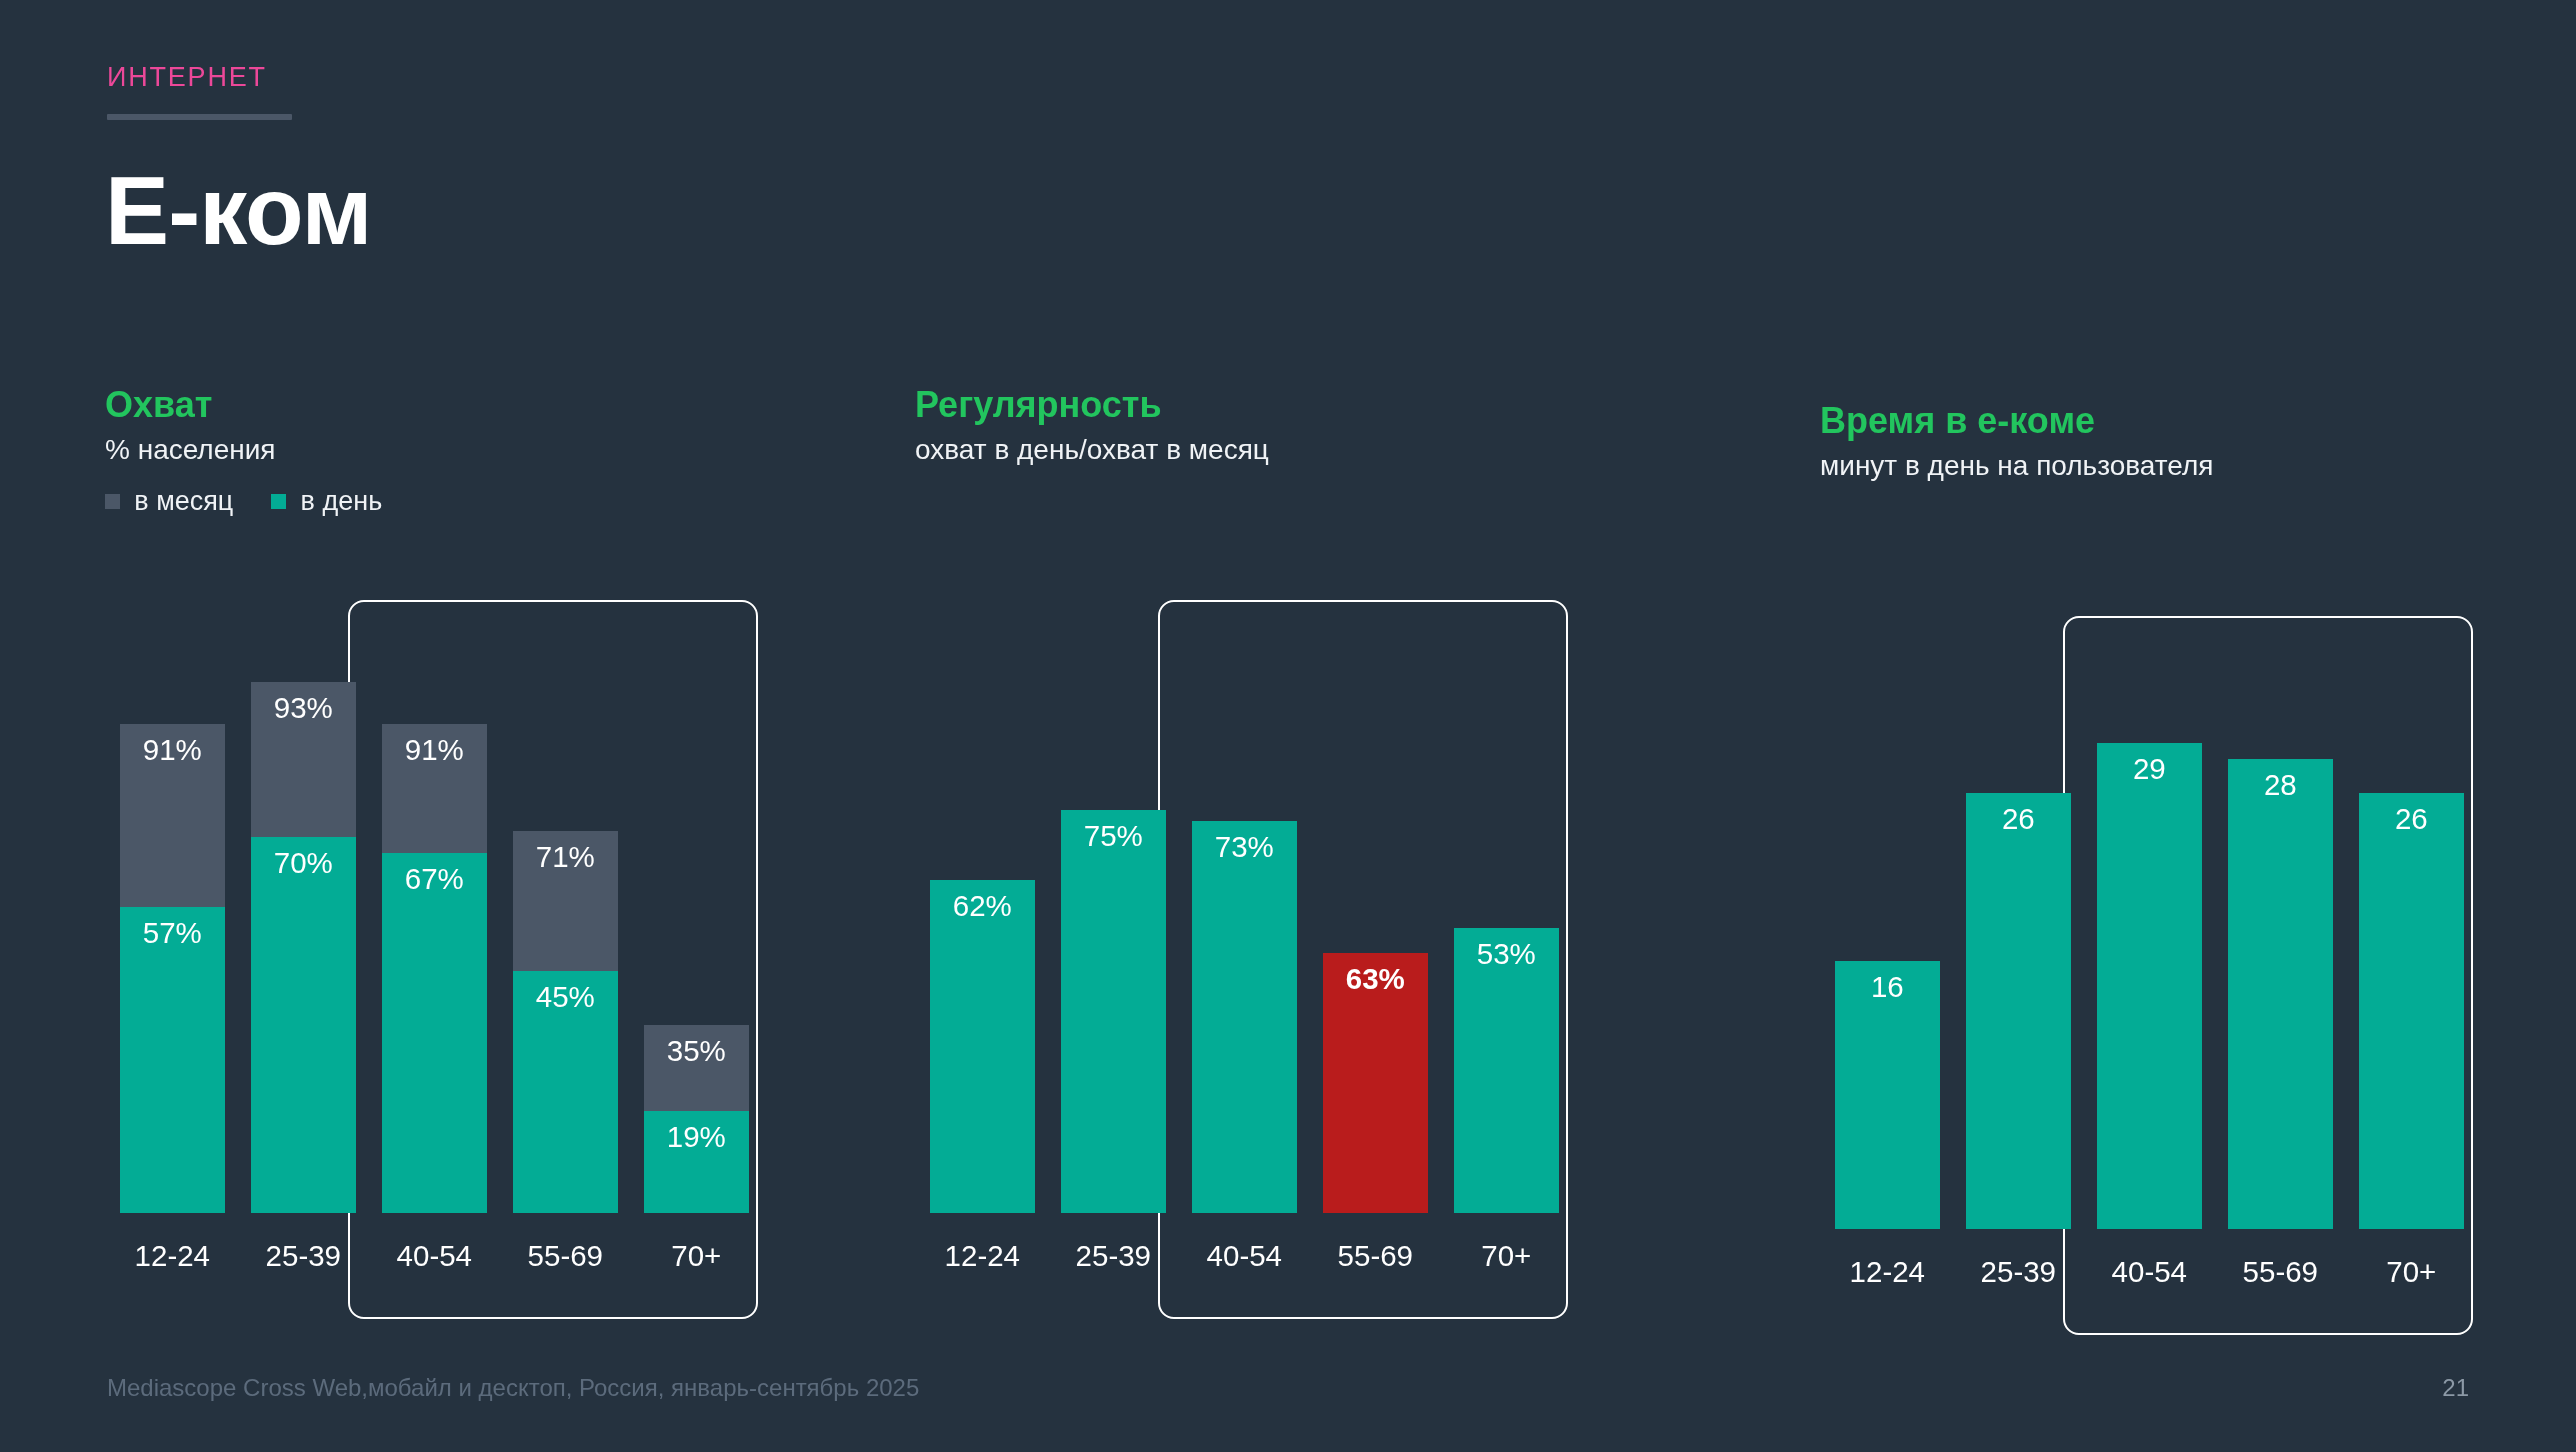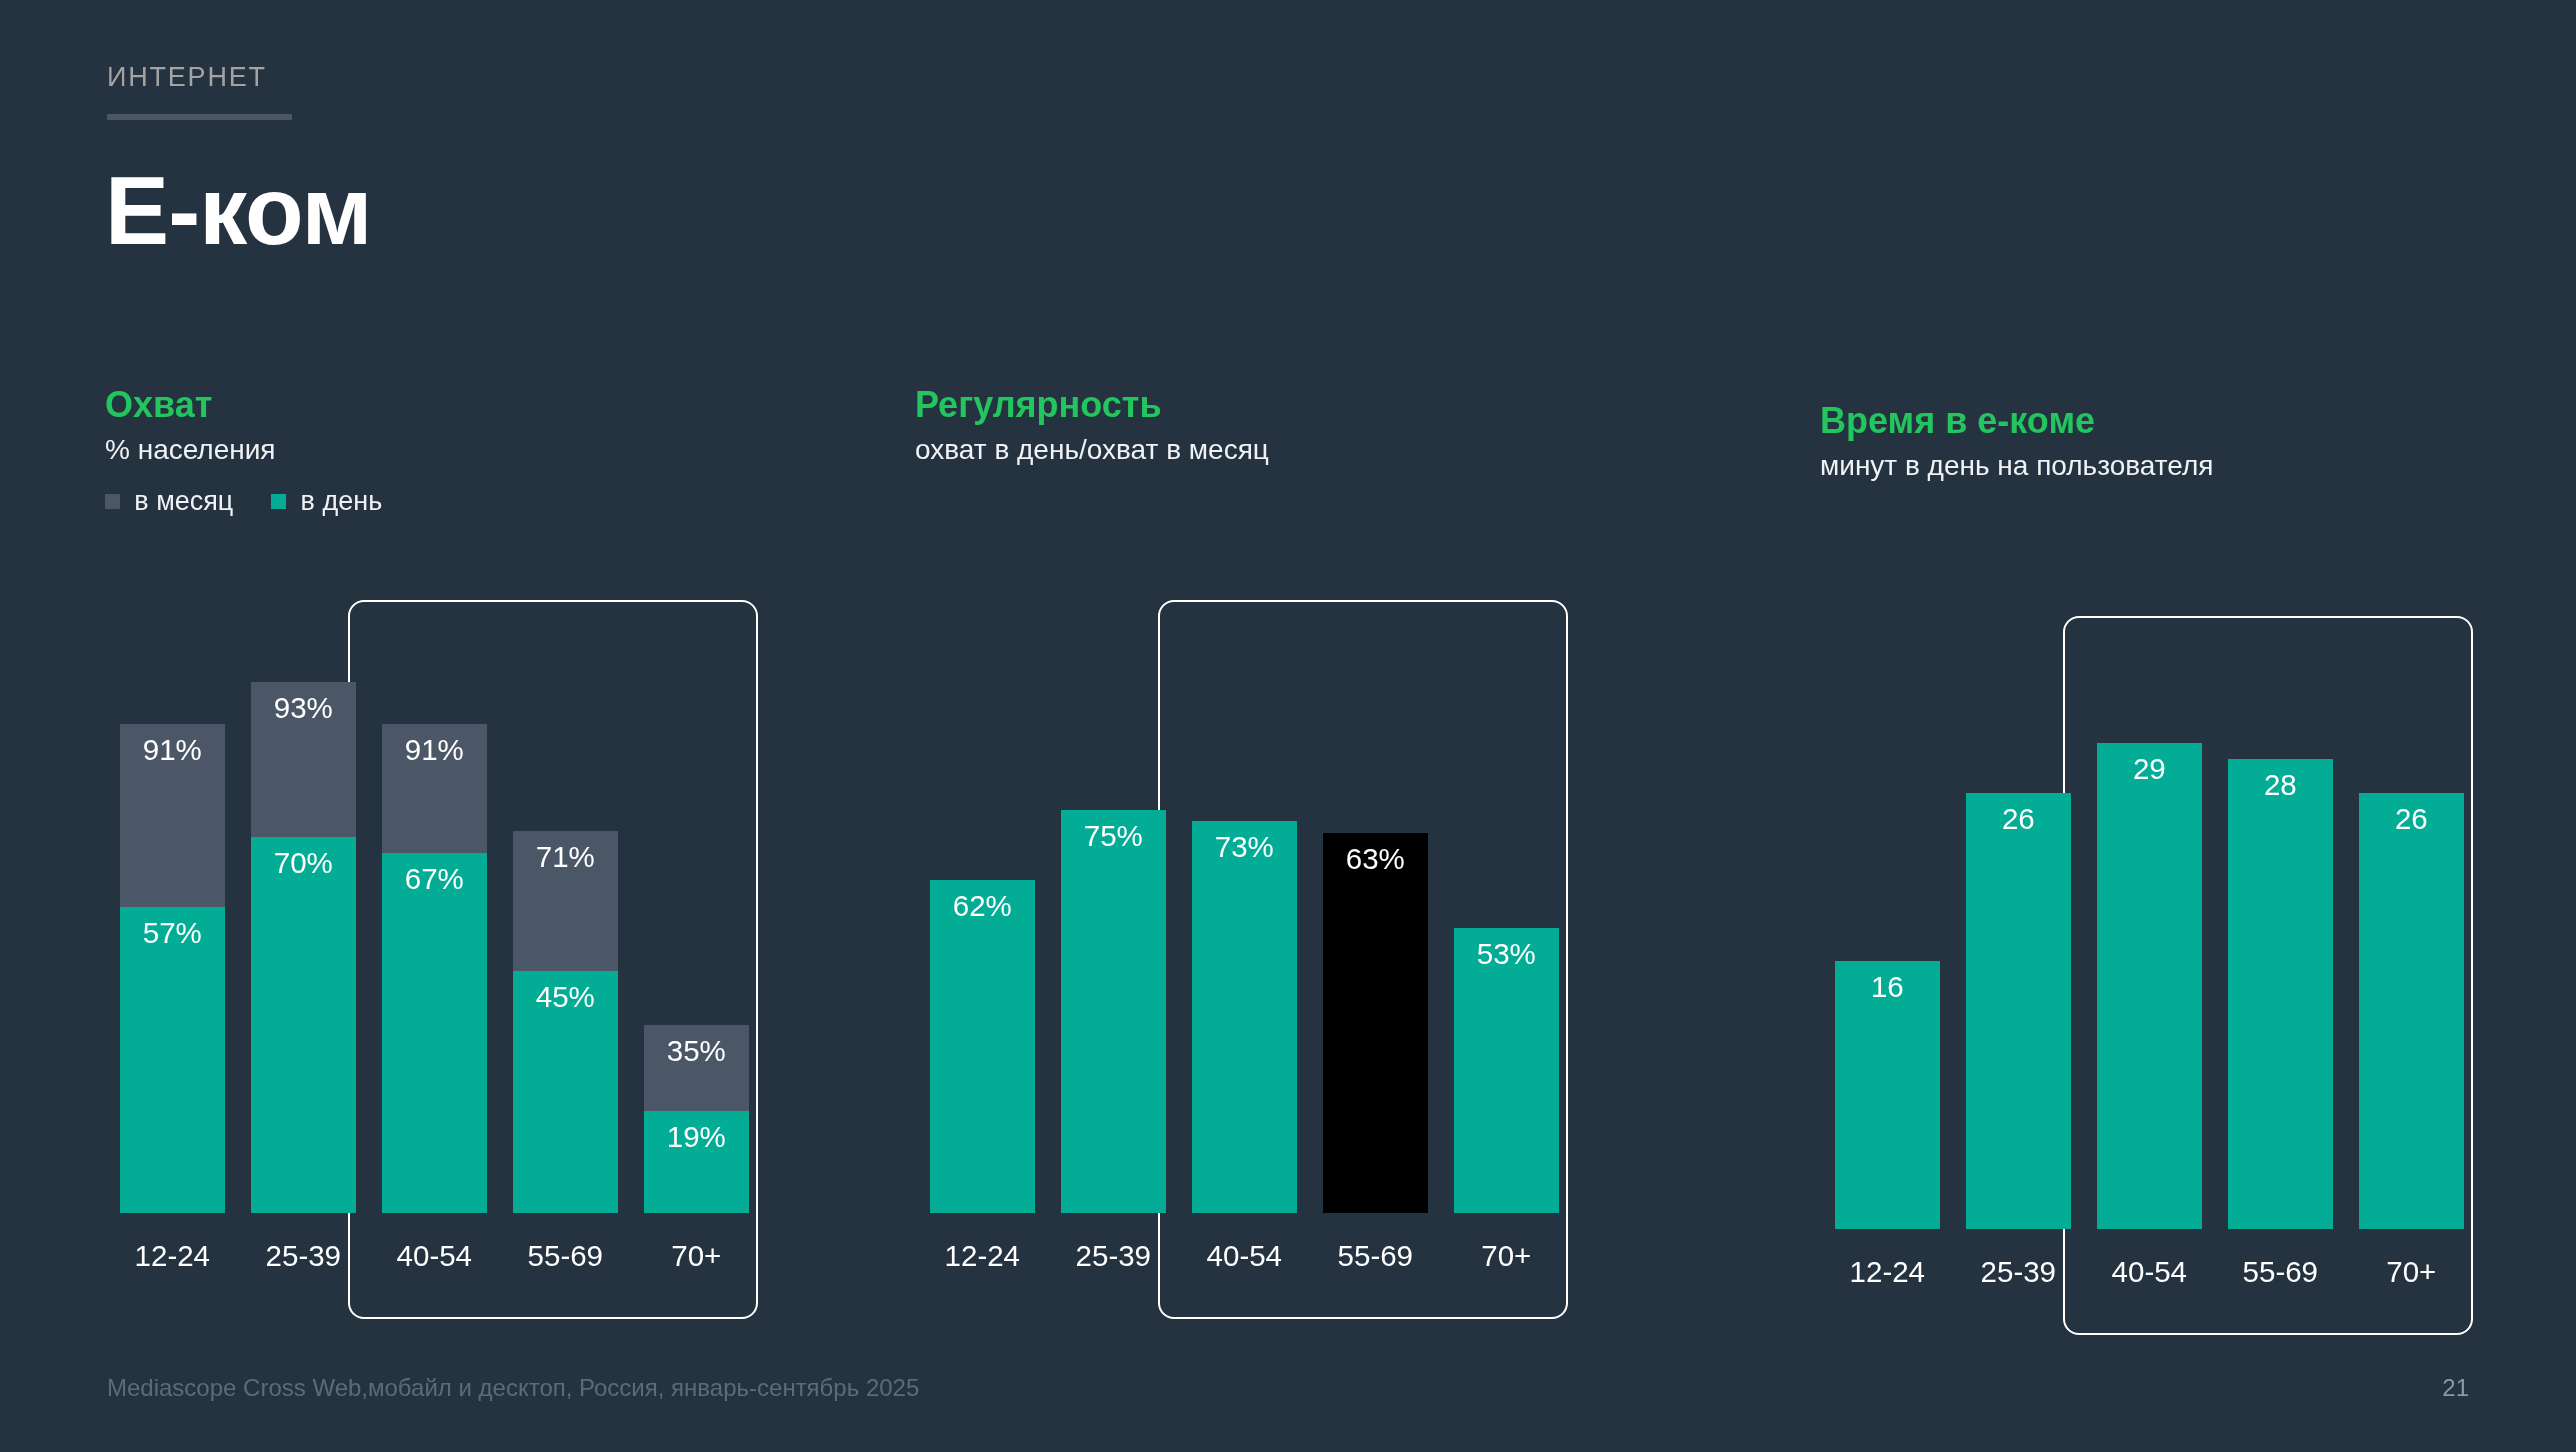--- a/index.html
+++ b/index.html
@@ -23,21 +23,21 @@
 
   
   .kicker-wrap {
     position: absolute;
     left: 107px;
     top: 64px;
   }
   .kicker {
     font-size: 27px;
     letter-spacing: 1.8px;
-    color: #a3a3a3;
+    color: #ec4899;
     font-weight: 400;
     line-height: 1;
     white-space: nowrap;
   }
   .kicker-rule {
     margin-top: 23px;
     width: 185px;
     height: 6.3px;
     background: #4B5767;
     border-radius: 0.9px;
@@ -318,21 +318,21 @@
             </div>
             <div class="bar-slot" style="width: 131px;">
               <div class="bar-col" style="width: 105px;">
                 <div class="seg seg-teal" style="height: 392px; background: rgb(3, 172, 149);">
                   <span class="seg-label">73%</span>
                 </div>
               </div>
             </div>
             <div class="bar-slot" style="width: 131px;">
               <div class="bar-col" style="width: 105px;">
-                <div class="seg seg-teal" style="height: 380px; background: #000000;">
+                <div class="seg seg-teal" style="height: 260px; background: #b91c1c; font-weight: bold;">
                   <span class="seg-label">63%</span>
                 </div>
               </div>
             </div>
             <div class="bar-slot" style="width: 131px;">
               <div class="bar-col" style="width: 105px;">
                 <div class="seg seg-teal" style="height: 285px; background: rgb(3, 172, 149);">
                   <span class="seg-label">53%</span>
                 </div>
               </div>

